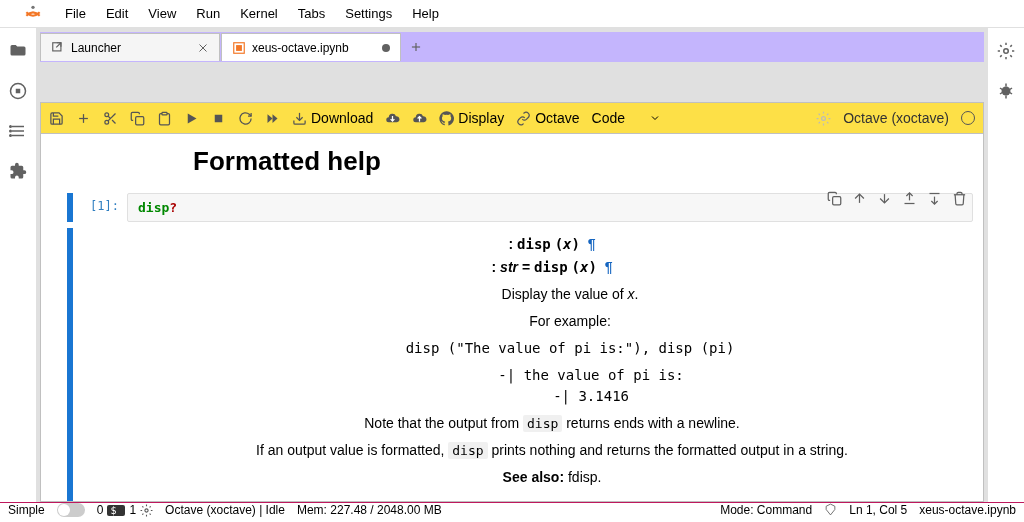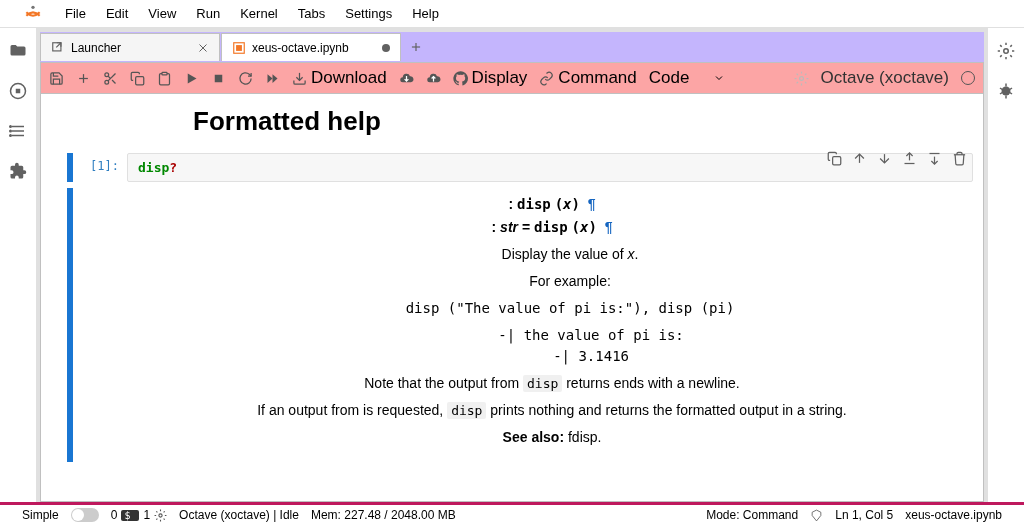--- a/index.html
+++ b/index.html
@@ -24,21 +24,21 @@
 
 .tabbar { display: flex; align-items: center; height: 30px; background: #c4b5fd; }
 .tab { display: flex; align-items: center; height: 28px; padding: 0 10px; background: #f5f5f5; border: 1px solid #c0c0c0; border-bottom: none; margin-right: 1px; font-size: 12px; gap: 6px; cursor: pointer; min-width: 180px; }
 .tab.active { background: #fff; }
 .tab .tab-icon { width: 14px; height: 14px; }
 .tab .tab-close { margin-left: auto; width: 12px; height: 12px; color: #616161; }
 .tab .tab-dirty { margin-left: auto; width: 8px; height: 8px; background: #616161; border-radius: 50%; }
 .tab-add { width: 28px; height: 28px; display: flex; align-items: center; justify-content: center; cursor: pointer; color: #616161; }
 
 
-.toolbar { display: flex; align-items: center; height: 32px; background: #fca5a5; border: 1px solid #c0c0c0; padding: 0 8px; gap: 12px; font-size: 17px; }
+.toolbar { display: flex; align-items: center; height: 32px; background: #fde047; border: 1px solid #c0c0c0; padding: 0 8px; gap: 12px; font-size: 14px; margin-top: 40px; }
 .toolbar .tb-icon { width: 15px; height: 15px; color: #555; cursor: pointer; }
 .toolbar .tb-text { display: flex; align-items: center; gap: 4px; cursor: pointer; }
 .toolbar .spacer { flex: 1; }
 .toolbar .kernel-name { color: #333; }
 .toolbar .kernel-status { width: 14px; height: 14px; border: 1.5px solid #555; border-radius: 50%; }
 
 
 .notebook { flex: 1; background: #ffffff; border: 1px solid #c0c0c0; border-top: none; overflow: auto; padding: 12px 0 12px 16px; }
 .nb-title { font-size: 26px; font-weight: 700; margin: 0 0 16px 136px; }
 
@@ -63,21 +63,21 @@
 .sig-line .paren { font-family: Menlo, Consolas, monospace; font-weight: 700; }
 .sig-line .var { font-style: italic; font-family: Menlo, Consolas, monospace; font-weight: 700; }
 .sig-line .str { font-style: italic; font-weight: 700; }
 .doc-block { margin-left: 36px; margin-top: 6px; }
 .doc-block p { margin: 6px 0; }
 .doc-block .ital { font-style: italic; }
 .doc-block pre { font-family: Menlo, Consolas, monospace; font-size: 14px; white-space: pre; margin: 6px 0; }
 .doc-block code { font-family: Menlo, Consolas, monospace; background: #f0f0f0; padding: 1px 4px; border-radius: 2px; font-size: 13px; }
 
 
-.statusbar { position: absolute; left: 0; right: 0; bottom: 0; height: 20px; background: #fff; border-top: 3px solid #be185d; display: flex; align-items: flex-end; padding: 0 22px; font-size: 12px; gap: 12px; }
+.statusbar { position: absolute; left: 0; right: 0; bottom: 0; height: 20px; background: #fff; border-top: 1px solid #be185d; display: flex; align-items: flex-start; padding: 0 8px; font-size: 12px; gap: 12px; }
 .statusbar .toggle { width: 28px; height: 14px; background: #ccc; border-radius: 7px; position: relative; }
 .statusbar .toggle::after { content: ''; position: absolute; left: 1px; top: 1px; width: 12px; height: 12px; background: #fff; border-radius: 50%; }
 .statusbar .sb-icon { width: 13px; height: 13px; color: #555; display:inline-flex; align-items:center; justify-content:center; }
 .statusbar .sb-group { display: flex; align-items: center; gap: 4px; }
 .statusbar .spacer { flex: 1; }
 .statusbar .term-box { background: #333; color: #fff; font-family: monospace; font-size: 10px; padding: 0 3px; border-radius: 2px; }
 
 svg { display: block; }
 </style>
 </head>
@@ -228,21 +228,21 @@
       <svg class="tb-icon" viewBox="0 0 24 24" fill="currentColor">
           <path d="M12 .5a11.5 11.5 0 00-3.6 22.4c.6.1.8-.3.8-.6v-2c-3.2.7-3.9-1.5-3.9-1.5-.5-1.3-1.3-1.7-1.3-1.7-1-.7.1-.7.1-.7 1.2.1 1.8 1.2 1.8 1.2 1 1.8 2.8 1.3 3.4 1 .1-.8.4-1.3.7-1.6-2.6-.3-5.3-1.3-5.3-5.7 0-1.3.5-2.3 1.2-3.1-.1-.3-.5-1.5.1-3.1 0 0 1-.3 3.2 1.2a11 11 0 015.8 0c2.2-1.5 3.2-1.2 3.2-1.2.6 1.6.2 2.8.1 3.1.7.8 1.2 1.8 1.2 3.1 0 4.4-2.7 5.4-5.3 5.7.4.4.8 1.1.8 2.2v3.2c0 .3.2.7.8.6A11.5 11.5 0 0012 .5z"></path>
         </svg>
       <span>Display</span>
     </div>
     <div class="tb-text">
       <svg class="tb-icon" viewBox="0 0 24 24" fill="none" stroke="currentColor" stroke-width="2">
           <path d="M10 13a5 5 0 007 0l3-3a5 5 0 00-7-7l-1 1"></path>
           <path d="M14 11a5 5 0 00-7 0l-3 3a5 5 0 007 7l1-1"></path>
         </svg>
-      <span>Command</span>
+      <span>Octave</span>
     </div>
     <div class="tb-text" style="gap:24px;">
       <span>Code</span>
       <svg width="12" height="12" viewBox="0 0 24 24" fill="none" stroke="currentColor" stroke-width="2">
           <polyline points="6 9 12 15 18 9"></polyline>
         </svg>
     </div>
     <div class="spacer"></div>
     <svg class="tb-icon" viewBox="0 0 24 24" fill="none" stroke="#bbb" stroke-width="2">
         <circle cx="12" cy="12" r="3"></circle>
@@ -303,21 +303,21 @@
         <div class="sig-line">
           <span class="colon">: </span><span class="str">str</span> <span>=</span> <span class="disp">disp</span> <span class="paren">(</span><span class="var">x</span><span class="paren">)</span> &nbsp;<span class="para">¶</span>
         </div>
         <div class="doc-block">
           <p><span>Display the value of </span><span class="ital">x</span><span>.</span></p>
           <p>For example:</p>
           <pre>disp ("The value of pi is:"), disp (pi)</pre>
           <pre>     -| the value of pi is:
      -| 3.1416</pre>
           <p style="margin-left:-36px;"><span>Note that the output from </span><code>disp</code><span> returns ends with a newline.</span></p>
-          <p style="margin-left:-36px;"><span>If an output from is requested, </span><code>disp</code><span> prints nothing and returns the formatted output in a string.</span></p>
+          <p style="margin-left:-36px;"><span>If an output value is formatted, </span><code>disp</code><span> prints nothing and returns the formatted output in a string.</span></p>
           <p style="margin-left:-36px;"><b>See also:</b><span> fdisp.</span></p>
         </div>
       </div>
     </div>
   </div>
 </div>
 
 <div class="statusbar">
   <span>Simple</span>
   <div class="toggle"></div>

